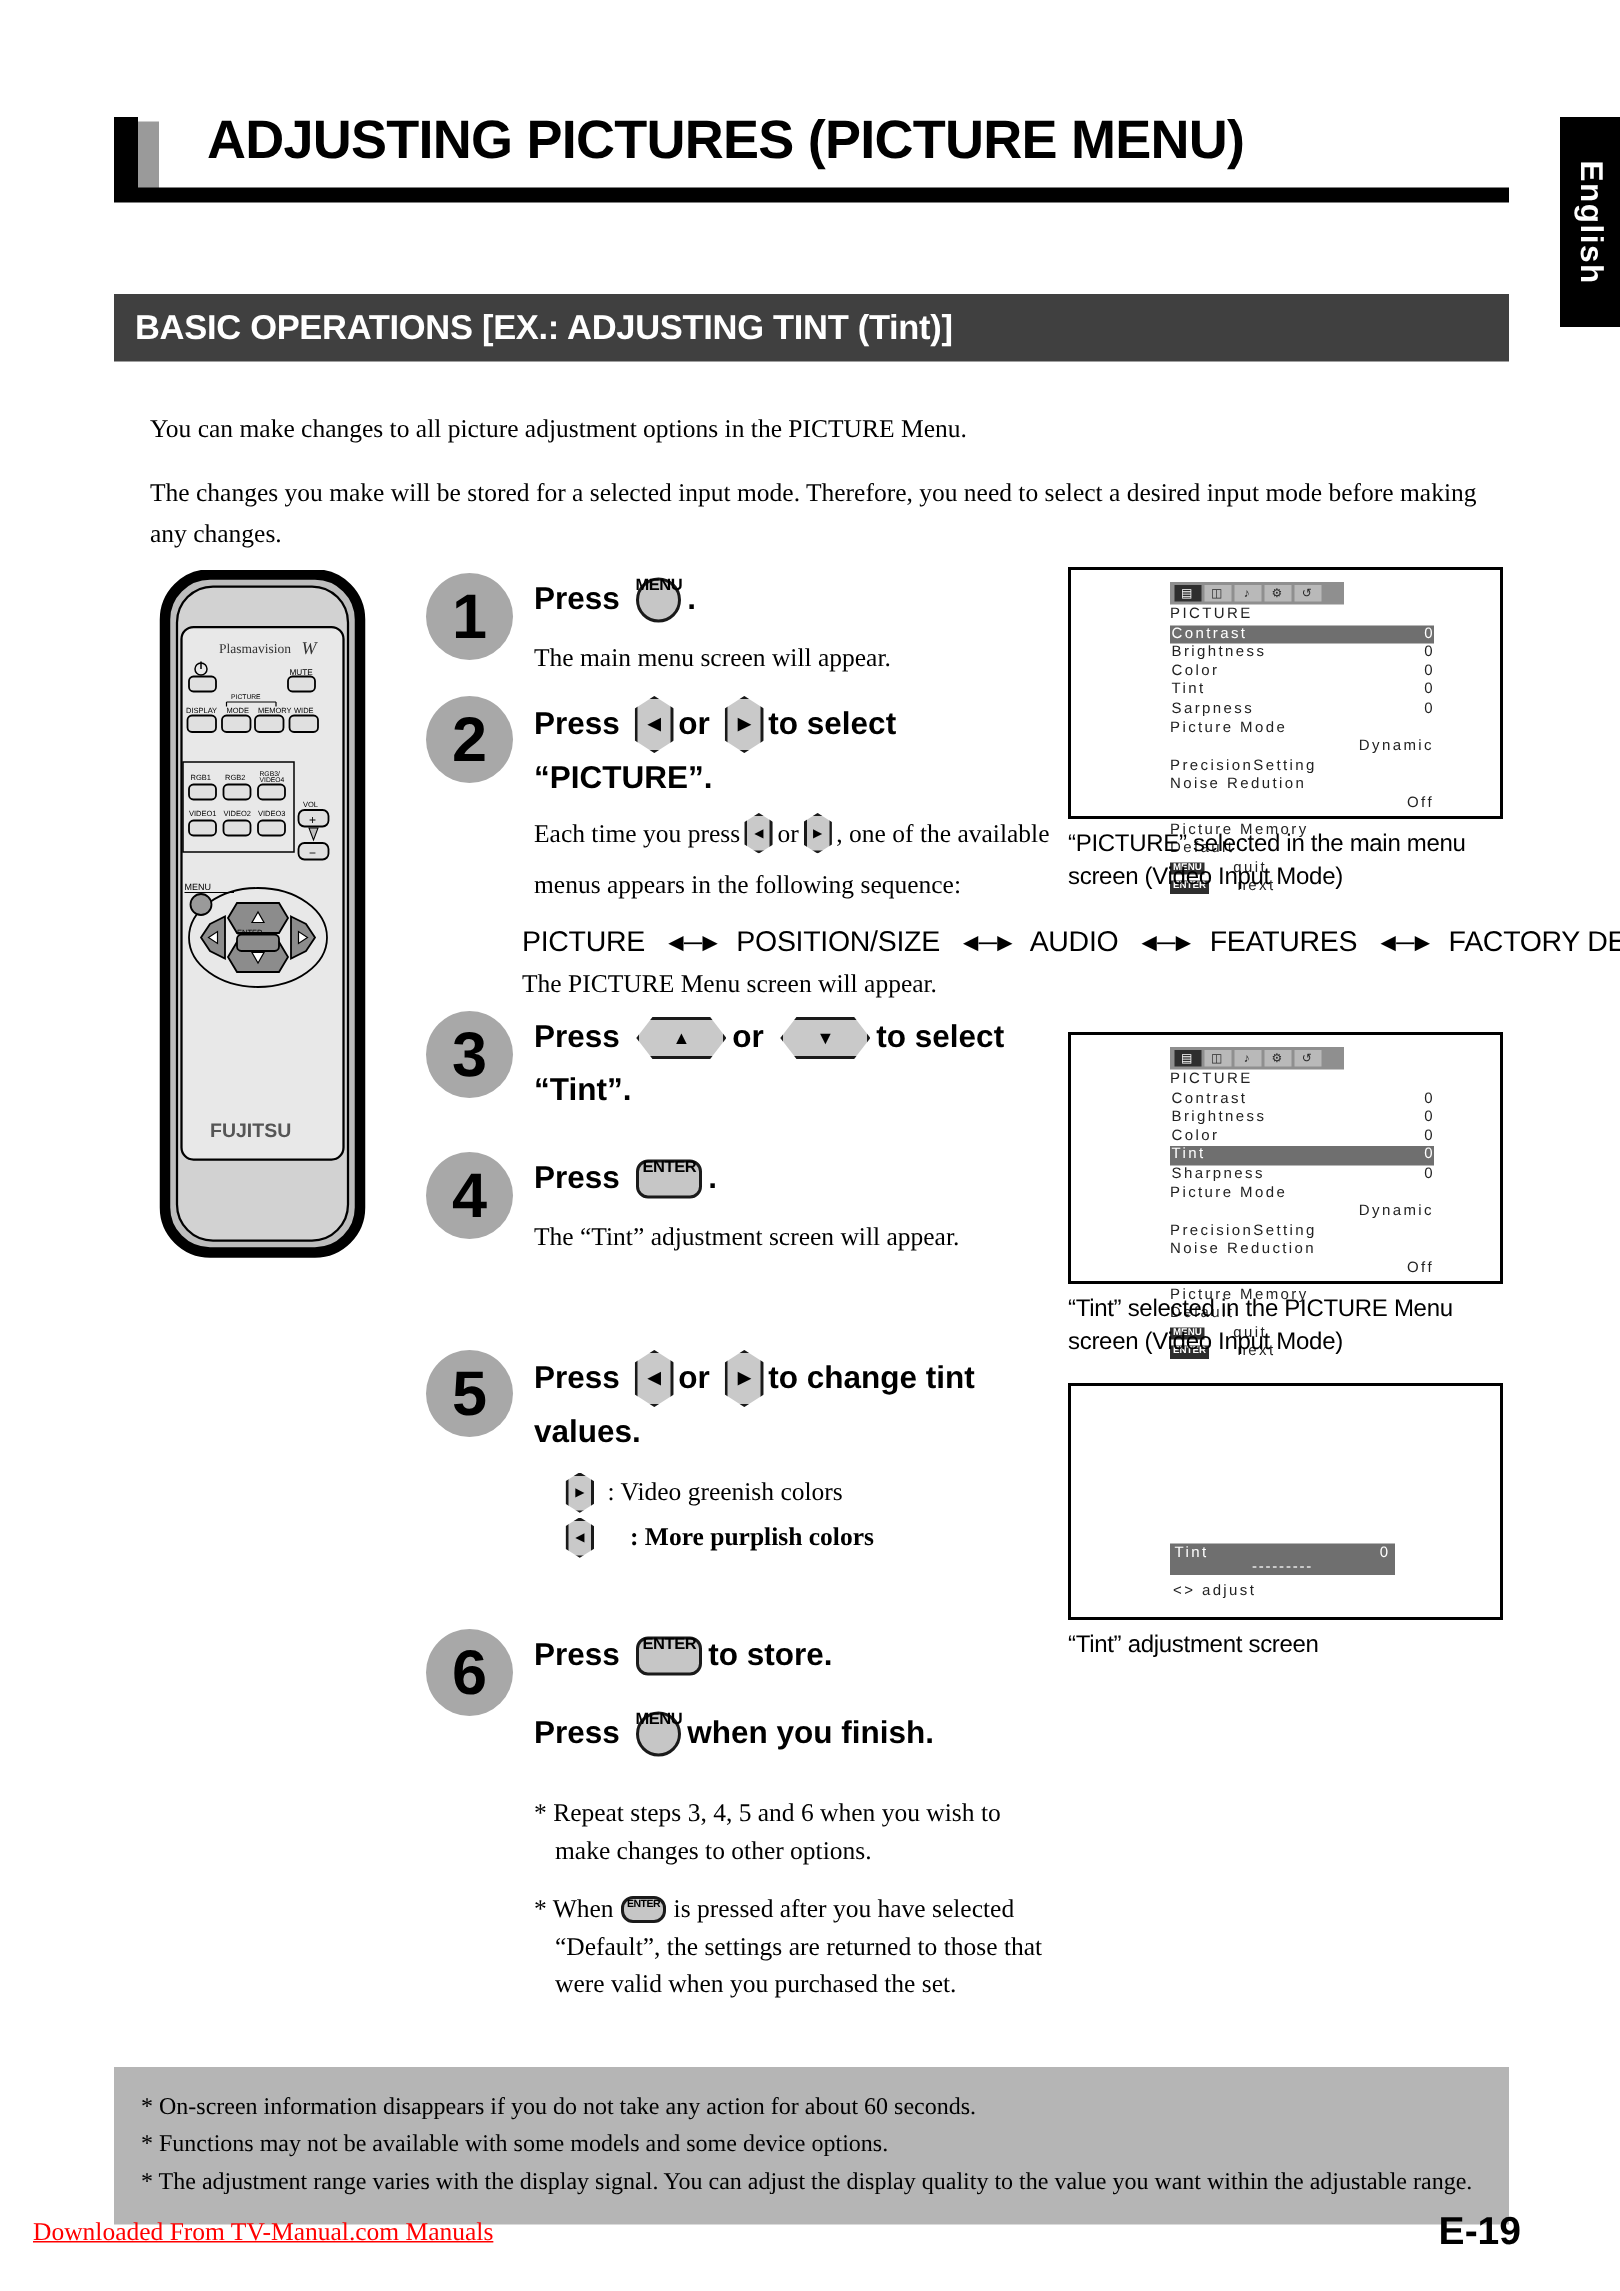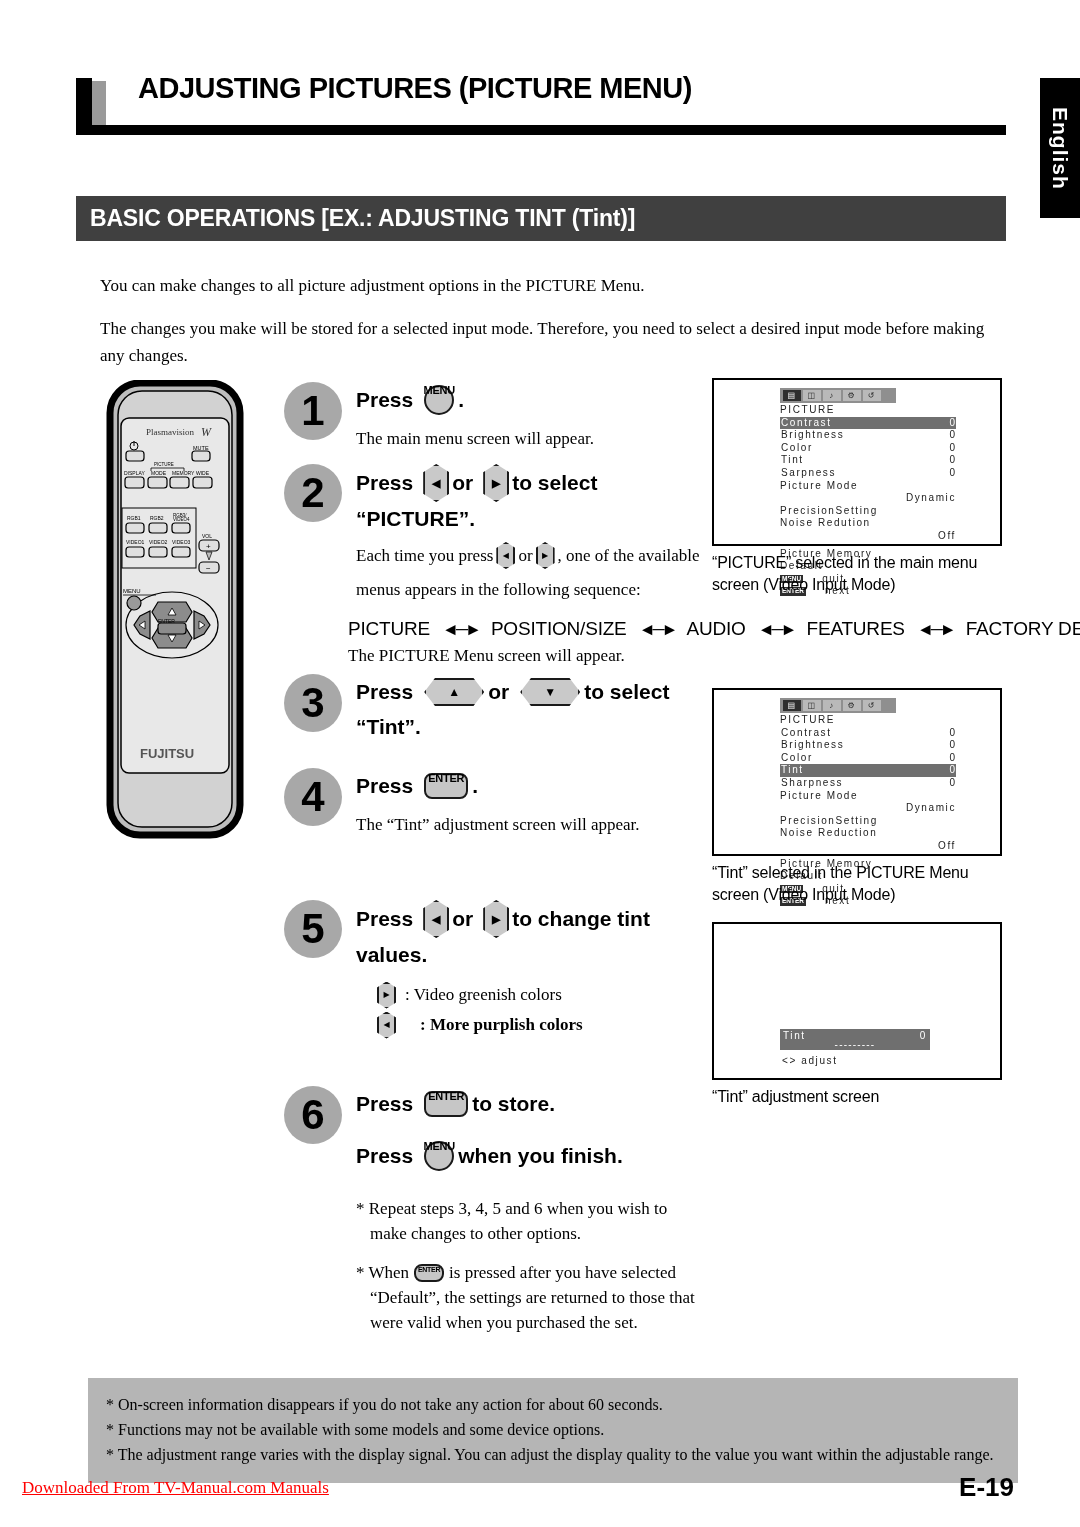--- a/index.html
+++ b/index.html
@@ -61,21 +61,21 @@
     position: absolute;
     left: 0; top: 47px;
     width: 930px; height: 10px;
     background: #000;
   }
   .title-text {
     position: absolute;
     left: 62px; top: -6px;
     font-family: "Liberation Sans", sans-serif;
     font-weight: bold;
-    font-size: 29px;
+    font-size: 36px;
     letter-spacing: -0.5px;
     white-space: nowrap;
   }
 
   
   .section-band {
     position: absolute;
     left: 76px;
     top: 196px;
     width: 930px;
@@ -371,21 +371,21 @@
     position: absolute;
     font-family: "Liberation Sans", sans-serif;
     font-size: 16px;
     line-height: 22px;
     letter-spacing: -0.2px;
   }
 
   
   .footer-notes {
     position: absolute;
-    left: 88px;
+    left: 76px;
     top: 1378px;
     width: 930px;
     background: #b5b5b5;
     padding: 14px 18px 16px 18px;
     box-sizing: border-box;
   }
   .footer-notes div {
     font-size: 16px;
     line-height: 25px;
   }

